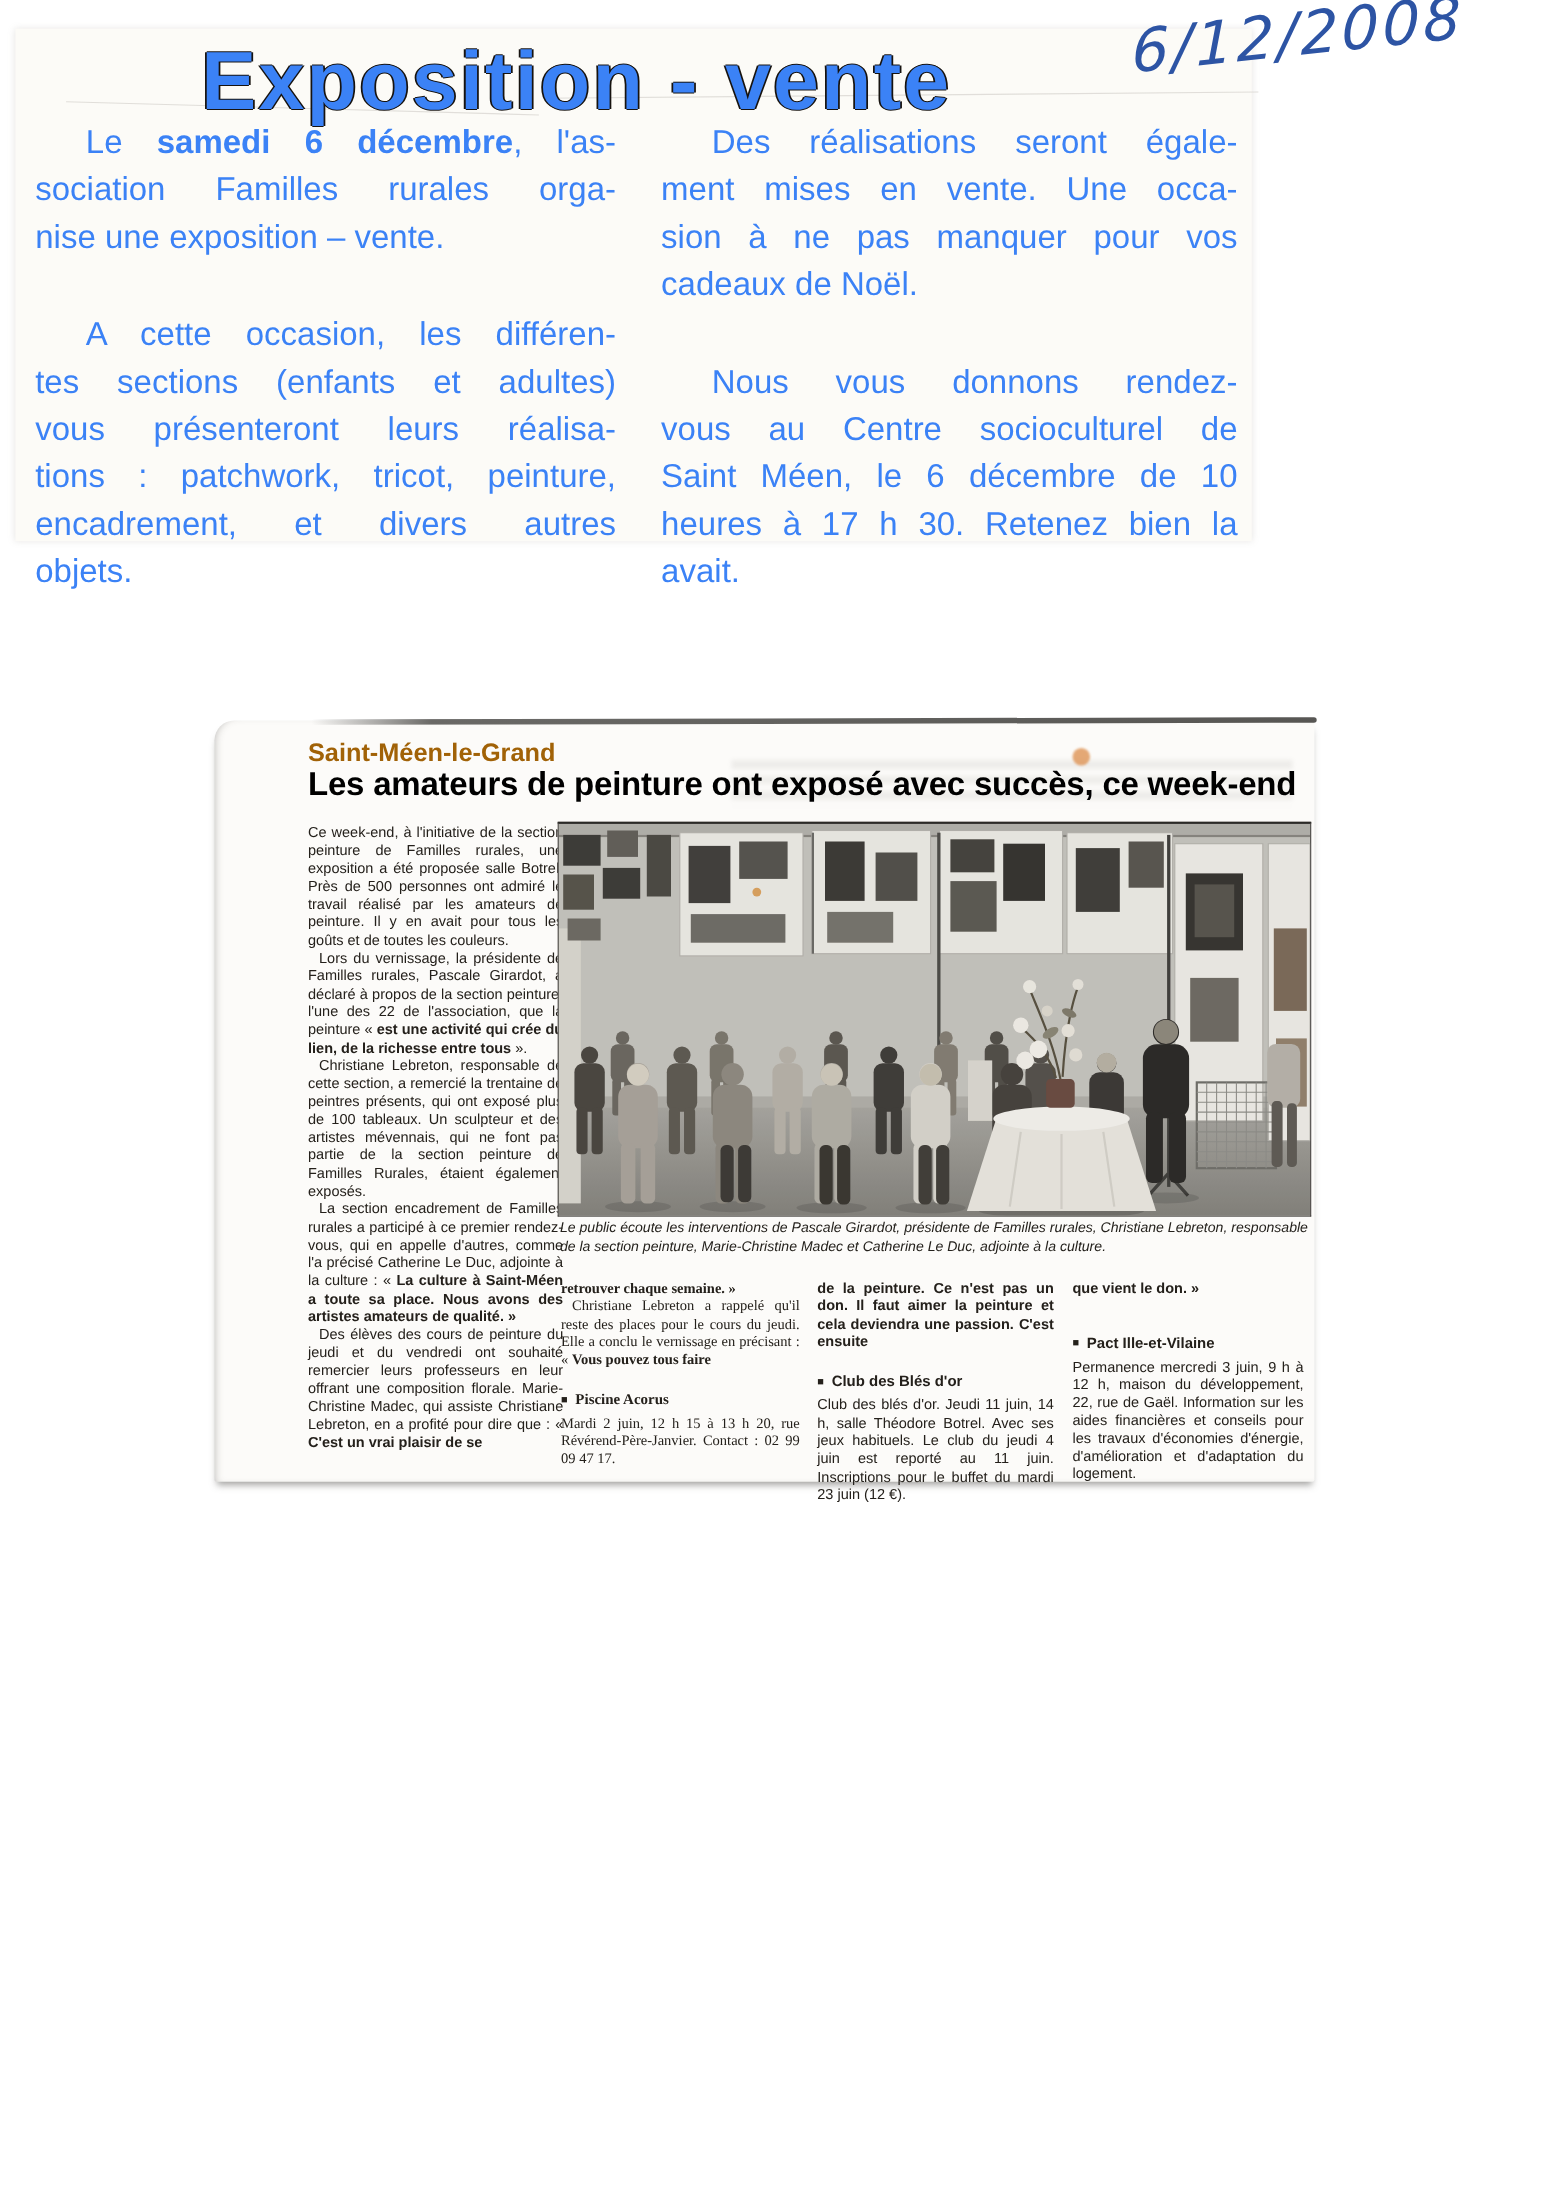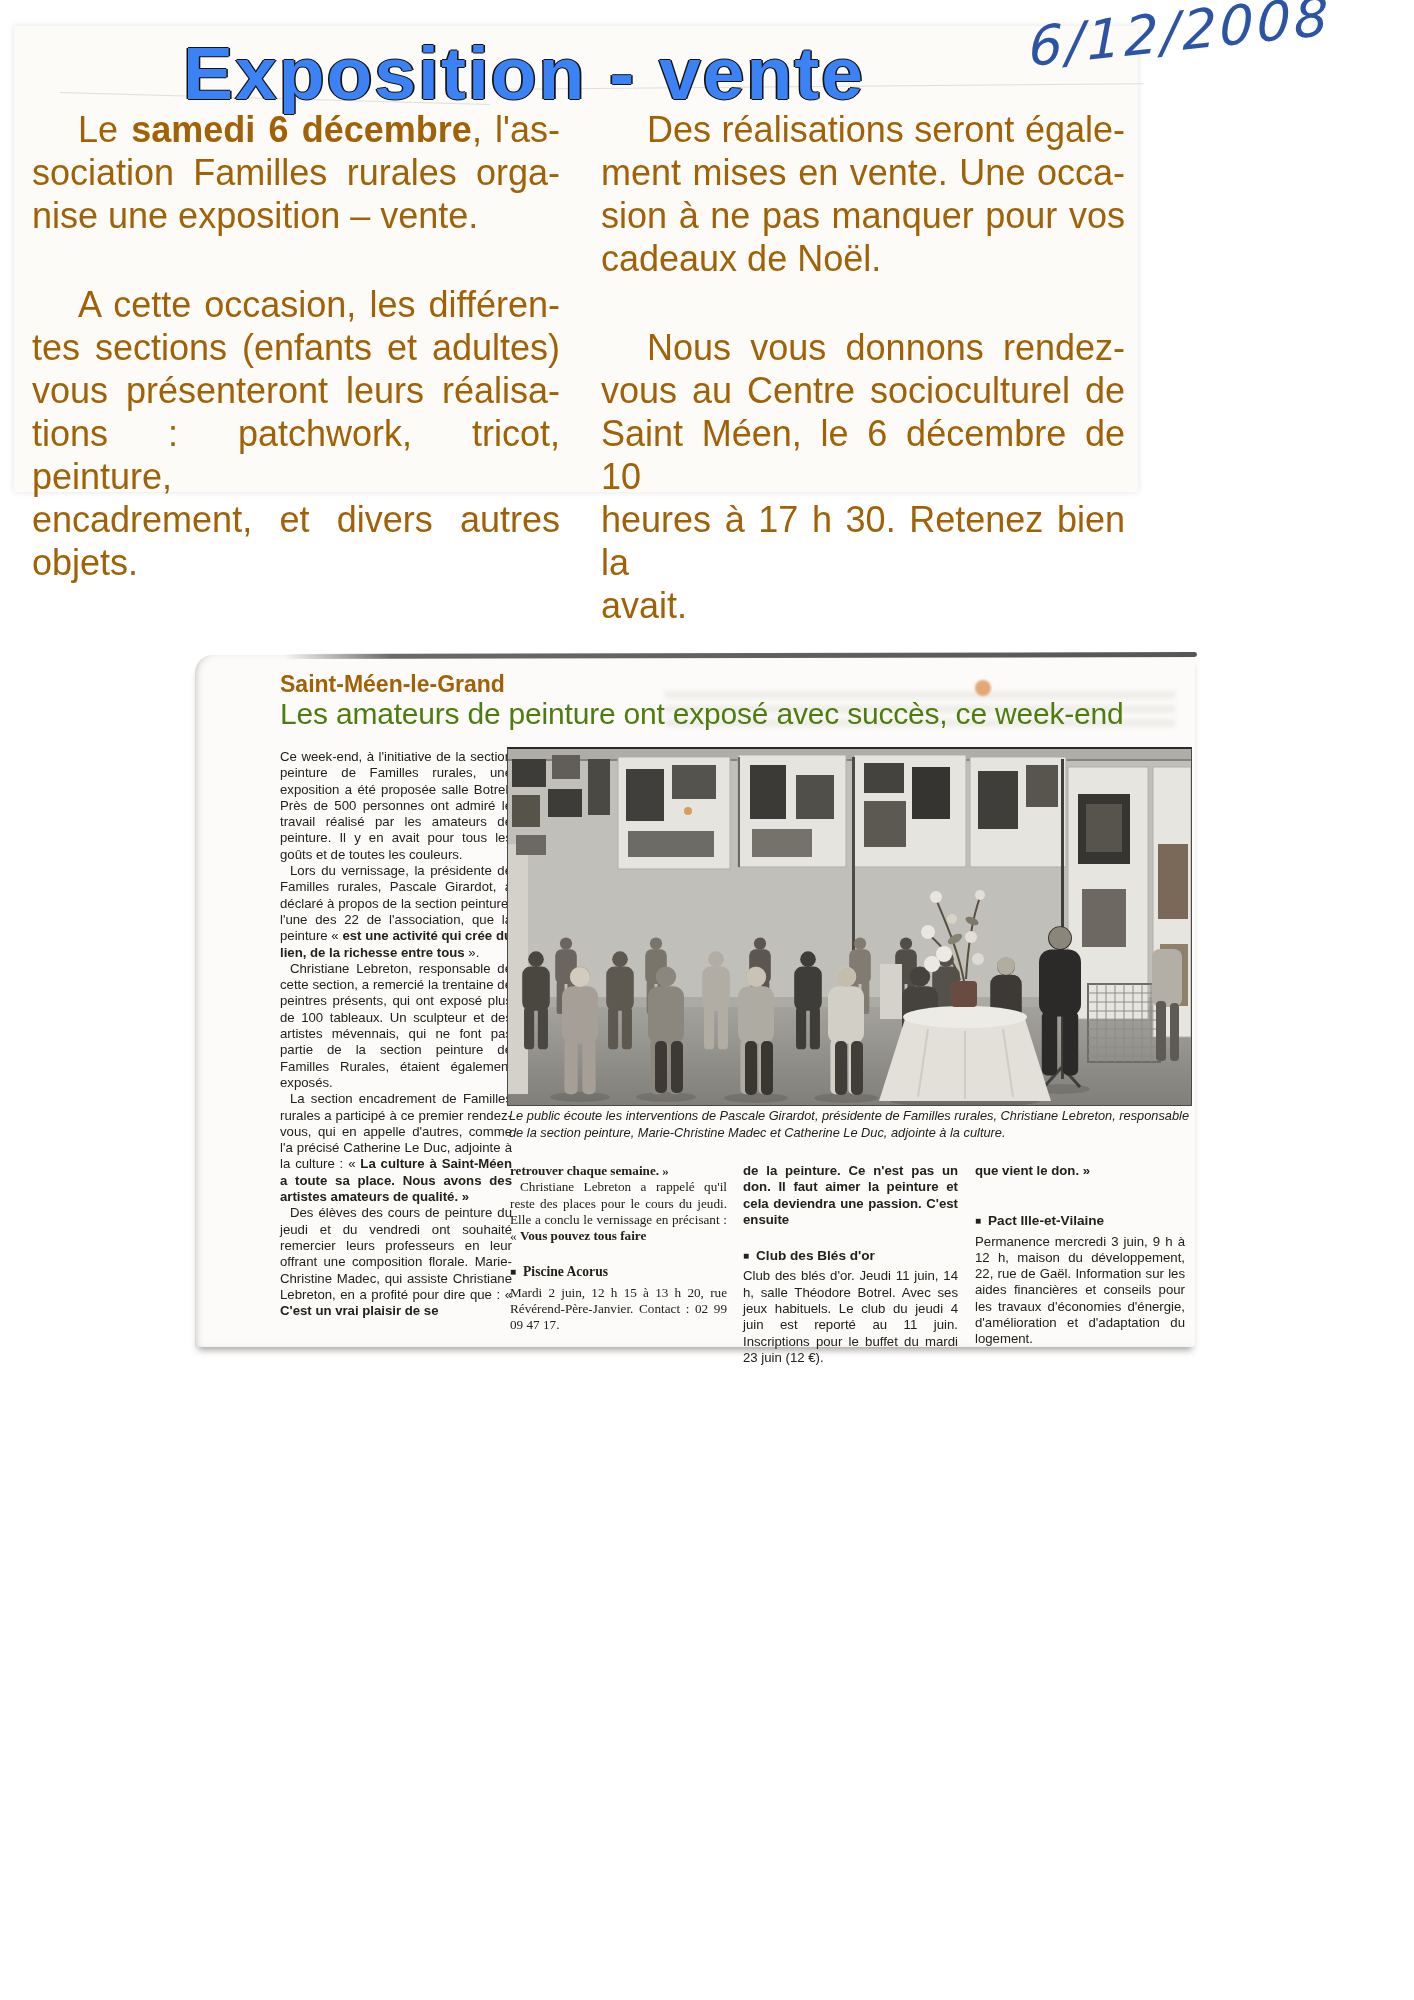--- a/index.html
+++ b/index.html
@@ -13,39 +13,39 @@
   .sl1{left:46px;top:72px;width:430px;transform:rotate(1.6deg);}
   .sl2{left:480px;top:60px;width:650px;transform:rotate(-.5deg);}
 
   .headline-top{position:absolute;left:183px;top:30px;font-size:75px;font-weight:700;
                 letter-spacing:2px;color:#3b82f6;white-space:nowrap;
                 text-shadow:1.6px 0 0 #17130f,-1.6px 0 0 #17130f,0 1.2px 0 #17130f,0 -1.2px 0 #17130f;}
   .handwriting{position:absolute;left:1028px;top:0px;font-family:"DejaVu Sans",sans-serif;
                font-style:italic;font-size:54px;color:#2d54a4;transform:rotate(-6deg) skewX(-6deg);
                letter-spacing:3px;white-space:nowrap;}
 
-  .news-col{position:absolute;font-size:36px;line-height:43px;color:#a16207;}
+  .news-col{position:absolute;font-size:30px;line-height:43px;color:#3b82f6;}
   .news-col .para2{margin-top:46px;}
   .jline{text-align:justify;text-align-last:justify;white-space:normal;}
   .jline.end{text-align-last:left;}
   .jline.ind{padding-left:46px;}
   .jline .b, .para .b{font-weight:700;}
   .col-left{left:32px;top:108px;width:528px;}
   .col-right{left:601px;top:108px;width:524px;}
 
   
   .clip-bottom{position:absolute;left:195px;top:655px;width:1000px;height:692px;
                background:#fcfbf9;border-radius:18px 4px 2px 2px;
                box-shadow:0 6px 7px -3px rgba(90,88,84,.55), inset 5px 0 8px -5px rgba(60,58,55,.35);}
   .edge-top{position:absolute;left:88px;right:-2px;top:-2px;height:5px;border-radius:3px;
             background:linear-gradient(90deg,rgba(58,57,54,0),rgba(58,57,54,.75) 12%,rgba(58,57,54,.85));
             transform:rotate(-.12deg);}
   .kicker{position:absolute;left:85px;top:16px;font-size:23px;font-weight:700;color:#a16207;}
-  .headline-bottom{position:absolute;left:85px;top:42px;font-size:30px;font-weight:400;
-                   color:#4d7c0f;white-space:nowrap;letter-spacing:-.2px;}
+  .headline-bottom{position:absolute;left:85px;top:42px;font-size:30px;font-weight:700;
+                   color:#000000;white-space:nowrap;letter-spacing:-.2px;}
   .ghost{position:absolute;left:470px;top:34px;width:510px;height:44px;opacity:.12;filter:blur(2px);
          background:repeating-linear-gradient(0deg,transparent 0 6px,#8a8880 6px 14px);}
   .orange-dot{position:absolute;left:780px;top:25px;width:16px;height:16px;border-radius:50%;
               background:#e09a5f;filter:blur(1px);opacity:.85;}
 
   .body-col{position:absolute;font-size:13.2px;line-height:16.3px;color:#24201b;}
   .para{text-align:justify;}
   .para.ind{text-indent:10px;}
   .bcol1{left:85px;top:94px;width:232px;}
   .bcol2{left:315px;top:508px;width:217px;font-family:Liberation Serif, serif;}

